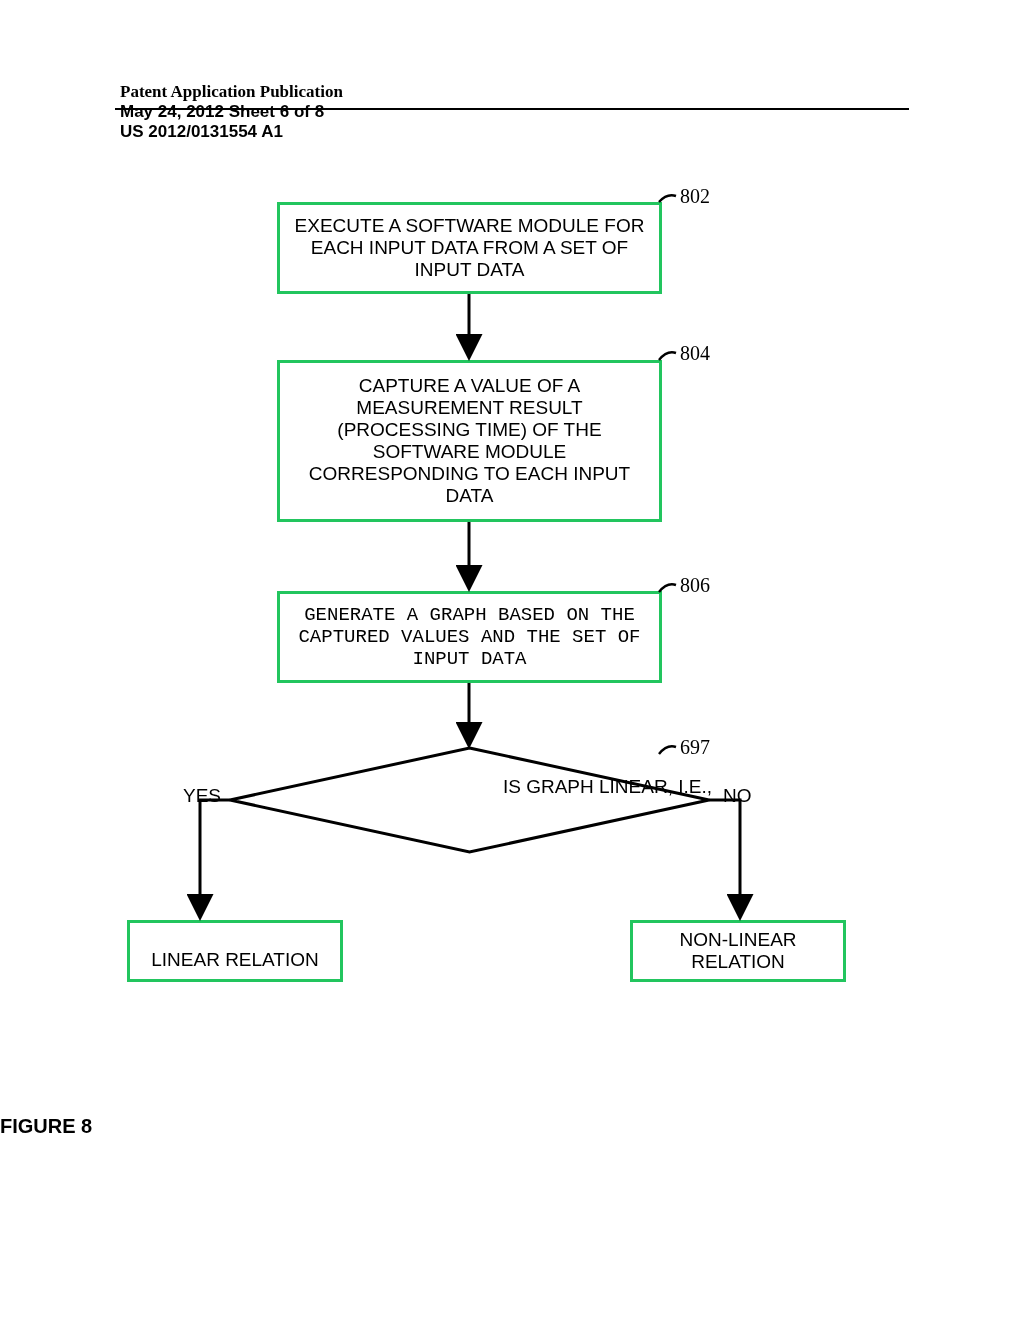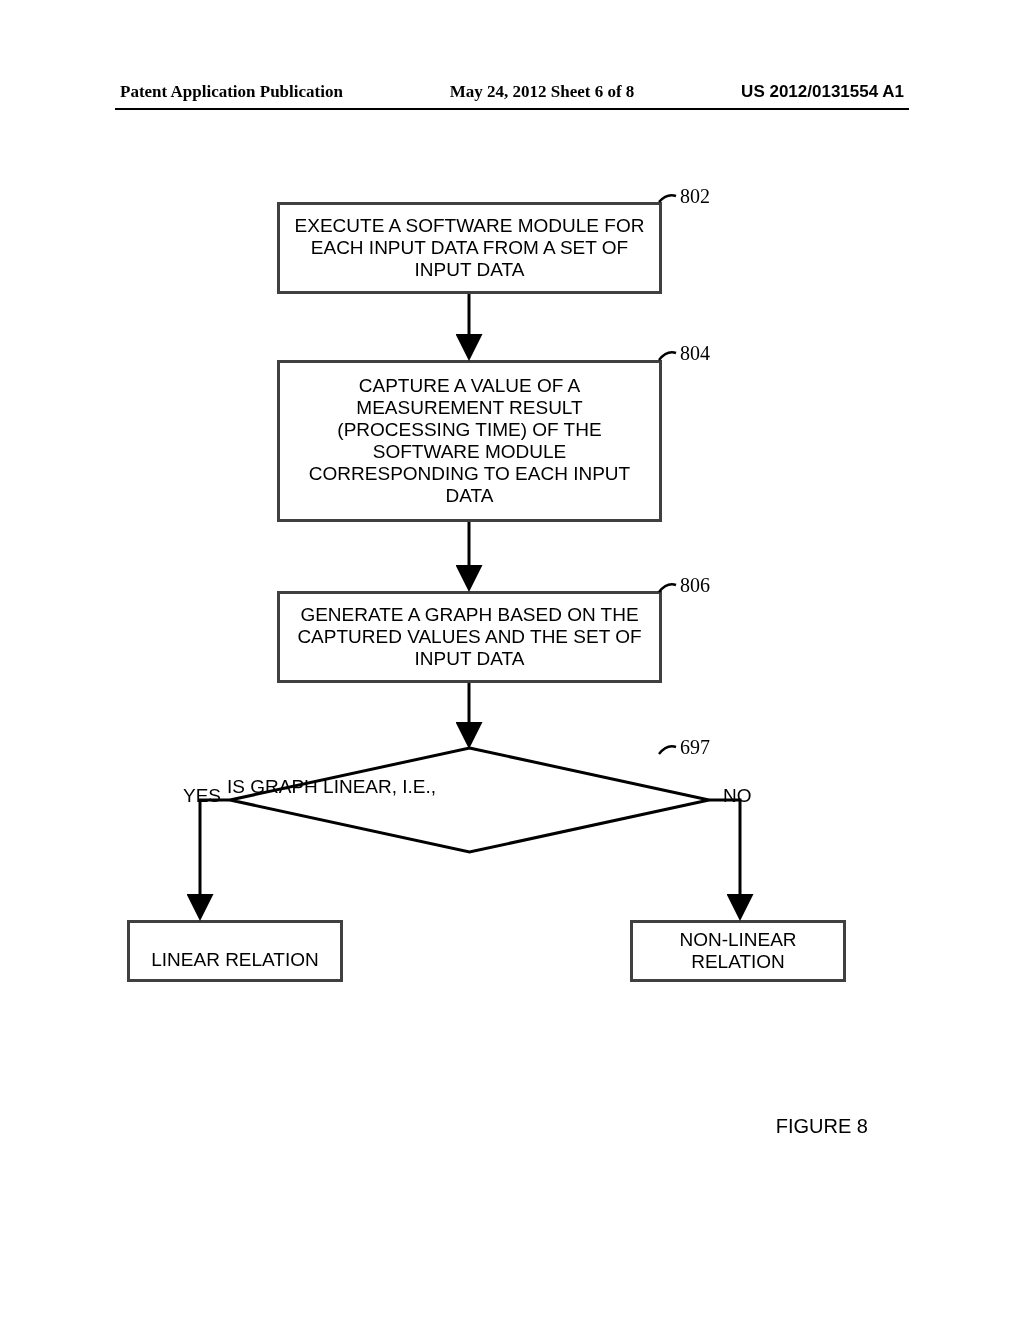--- a/index.html
+++ b/index.html
@@ -16,79 +16,80 @@
     }
     .header {
       position: absolute;
       top: 82px;
       left: 120px;
       right: 120px;
       display: flex;
       justify-content: space-between;
       font-size: 17px;
       font-weight: bold;
+      flex-direction: column;
     }
     .header-left {
       font-family: "Times New Roman", serif;
     }
     .header-center {
-      font-family: Liberation Serif, serif;
+      font-family: Liberation Sans, sans-serif;
     }
     .header-right {
       font-family: Liberation Sans, sans-serif;
     }
     .header-divider {
       position: absolute;
       top: 108px;
       left: 115px;
       right: 115px;
       border-top: 2px solid black;
     }
     .diagram-container {
       position: absolute;
       top: 180px;
       left: 0;
       width: 1024px;
     }
     .flowbox {
       position: absolute;
-      border: 3px solid #404040;
+      border: 3px solid #22c55e;
       background: white;
       display: flex;
       align-items: center;
       justify-content: center;
       text-align: center;
       font-size: 19px;
       padding: 8px 10px;
     }
     .ref-label {
       position: absolute;
       font-size: 20px;
       font-family: Liberation Serif, serif;
     }
     .decision-container {
       position: absolute;
     }
     .decision-text {
       position: absolute;
-      text-align: left;
+      text-align: right;
       font-size: 19px;
       width: 100%;
     }
     .yn-label {
       position: absolute;
       font-size: 19px;
     }
     .figure-caption {
       position: absolute;
       top: 1115px;
       width: 868px;
-      text-align: right;
+      text-align: left;
       font-size: 20px;
-      font-weight: normal;
+      font-weight: bold;
     }
     svg {
       position: absolute;
       top: 0;
       left: 0;
     }
   </style>
 </head>
 <body>
 
@@ -104,21 +105,21 @@
   <div class="flowbox" style="left:277px; top:22px; width:385px; height:92px;">
     <span>EXECUTE A SOFTWARE MODULE FOR EACH INPUT DATA FROM A SET OF INPUT DATA</span>
   </div>
   <div class="ref-label" style="left:680px; top:5px;">802</div>
 
   <div class="flowbox" style="left:277px; top:180px; width:385px; height:162px;">
     <span>CAPTURE A VALUE OF A MEASUREMENT RESULT (PROCESSING TIME) OF THE SOFTWARE MODULE CORRESPONDING TO EACH INPUT DATA</span>
   </div>
   <div class="ref-label" style="left:680px; top:162px;">804</div>
 
-  <div class="flowbox" style="left:277px; top:411px; width:385px; height:92px;">
+  <div class="flowbox" style="left:277px; top:411px; width:385px; height:92px;font-family:Liberation Mono, monospace;">
     <span>GENERATE A GRAPH BASED ON THE CAPTURED VALUES AND THE SET OF INPUT DATA</span>
   </div>
   <div class="ref-label" style="left:680px; top:394px;">806</div>
 
   <div class="decision-container" style="left:227px; top:565px; width:485px; height:110px;">
     <svg width="485" height="110">
       <polygon points="242.5,3 482,55 242.5,107 3,55" fill="white" stroke="black" stroke-width="3"></polygon>
     </svg>
     <div class="decision-text" style="top:31px;">
       <div>IS GRAPH LINEAR, I.E.,</div>

